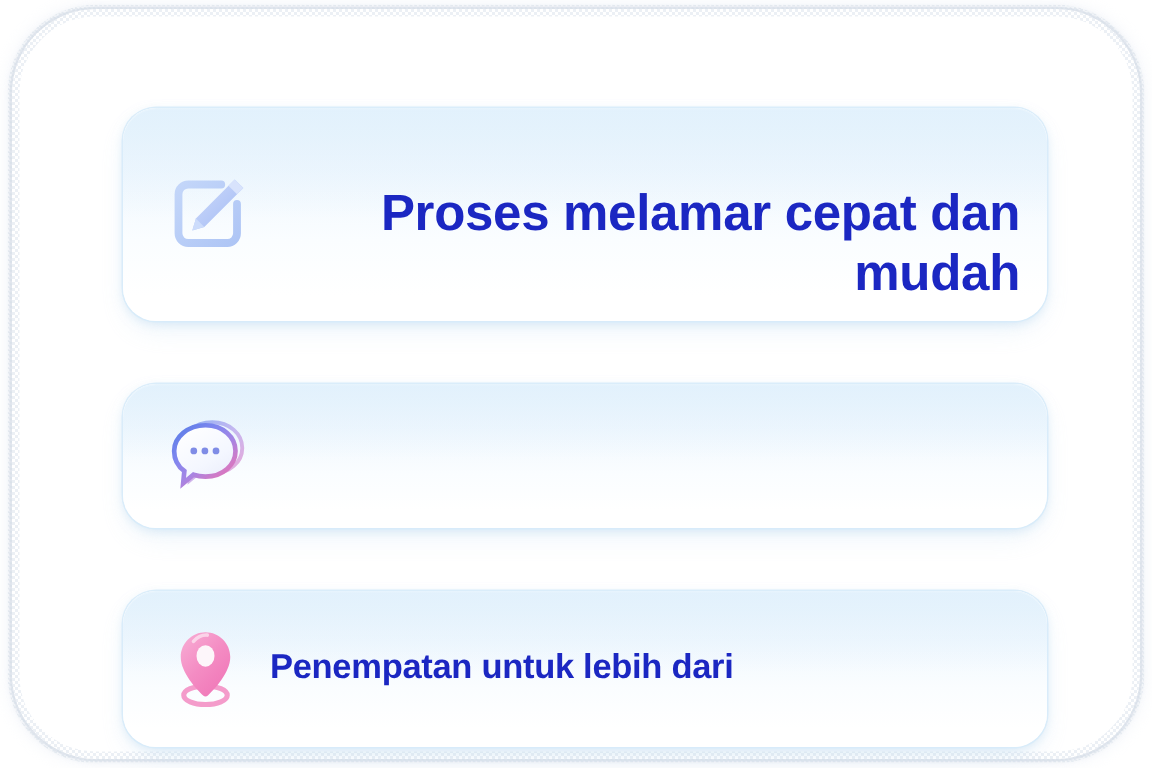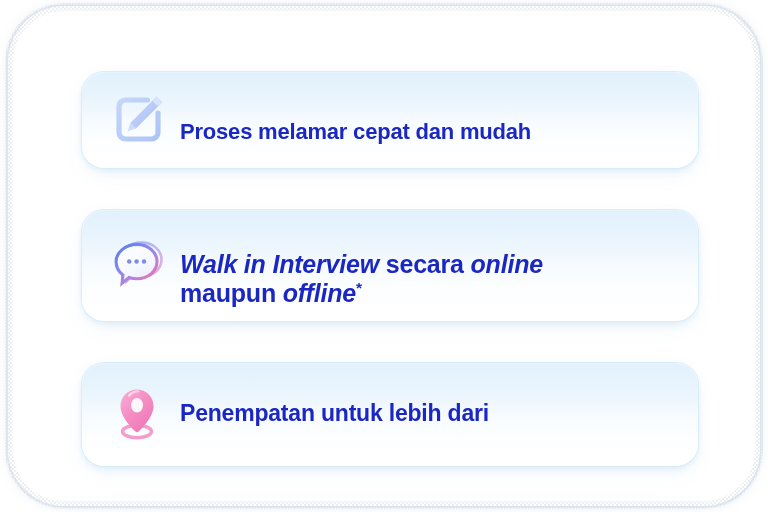--- a/index.html
+++ b/index.html
@@ -122,21 +122,21 @@
     white-space: pre-line;
   }
   .card-text .it { font-style: italic; }
   .card-text .sup {
     font-size: 0.62em;
     vertical-align: 0.55em;
     font-style: normal;
   }
 
   
-  .card-1 .card-text { font-size: 22px; text-align: right; }
+  .card-1 .card-text { font-size: 34px; text-align: right; }
   .card-2 .card-text { font-size: 25px; }
   .card-3 .card-text { font-size: 23px; }
 
   svg { display: block; overflow: visible; }
 </style>
 </head>
 <body>
 
 <div id="stage">
 
@@ -206,23 +206,20 @@
                    C24.1 43.7 21.4 43.25 19.0 42.45
                    L12.1 48.2 L12.9 40.0
                    C8.5 36.8 6.1 32.0 6.1 26.6
                    C6.1 17.4 15.3 9.5 27.0 9.5 Z" fill="url(#g-bubble-fill)" stroke="url(#g-ring)" stroke-width="3.1"></path>
 
           <circle cx="19.2" cy="26.6" r="2.25" fill="#7f8ce6"></circle>
           <circle cx="26.6" cy="26.6" r="2.25" fill="#7f8ce6"></circle>
           <circle cx="34.0" cy="26.6" r="2.25" fill="#7f8ce6"></circle>
         </svg>
       </div>
-      <div class="card-text">
-        <span class="it">Walk in Interview</span><span> secara </span><span class="it">online</span><br><span>maupun </span><span class="it">offline</span><span class="sup">*</span>
-      </div>
     </div>
 
     <div class="feature-card card-3">
       <div class="card-icon">
         <svg width="56" height="60" viewBox="0 0 56 60" aria-hidden="true">
           <defs>
             <linearGradient id="g-pin" x1="0.15" y1="0.05" x2="0.9" y2="1">
               <stop offset="0%" stop-color="#f7a8d2"></stop>
               <stop offset="45%" stop-color="#f48cc3"></stop>
               <stop offset="100%" stop-color="#ef74b6"></stop>

